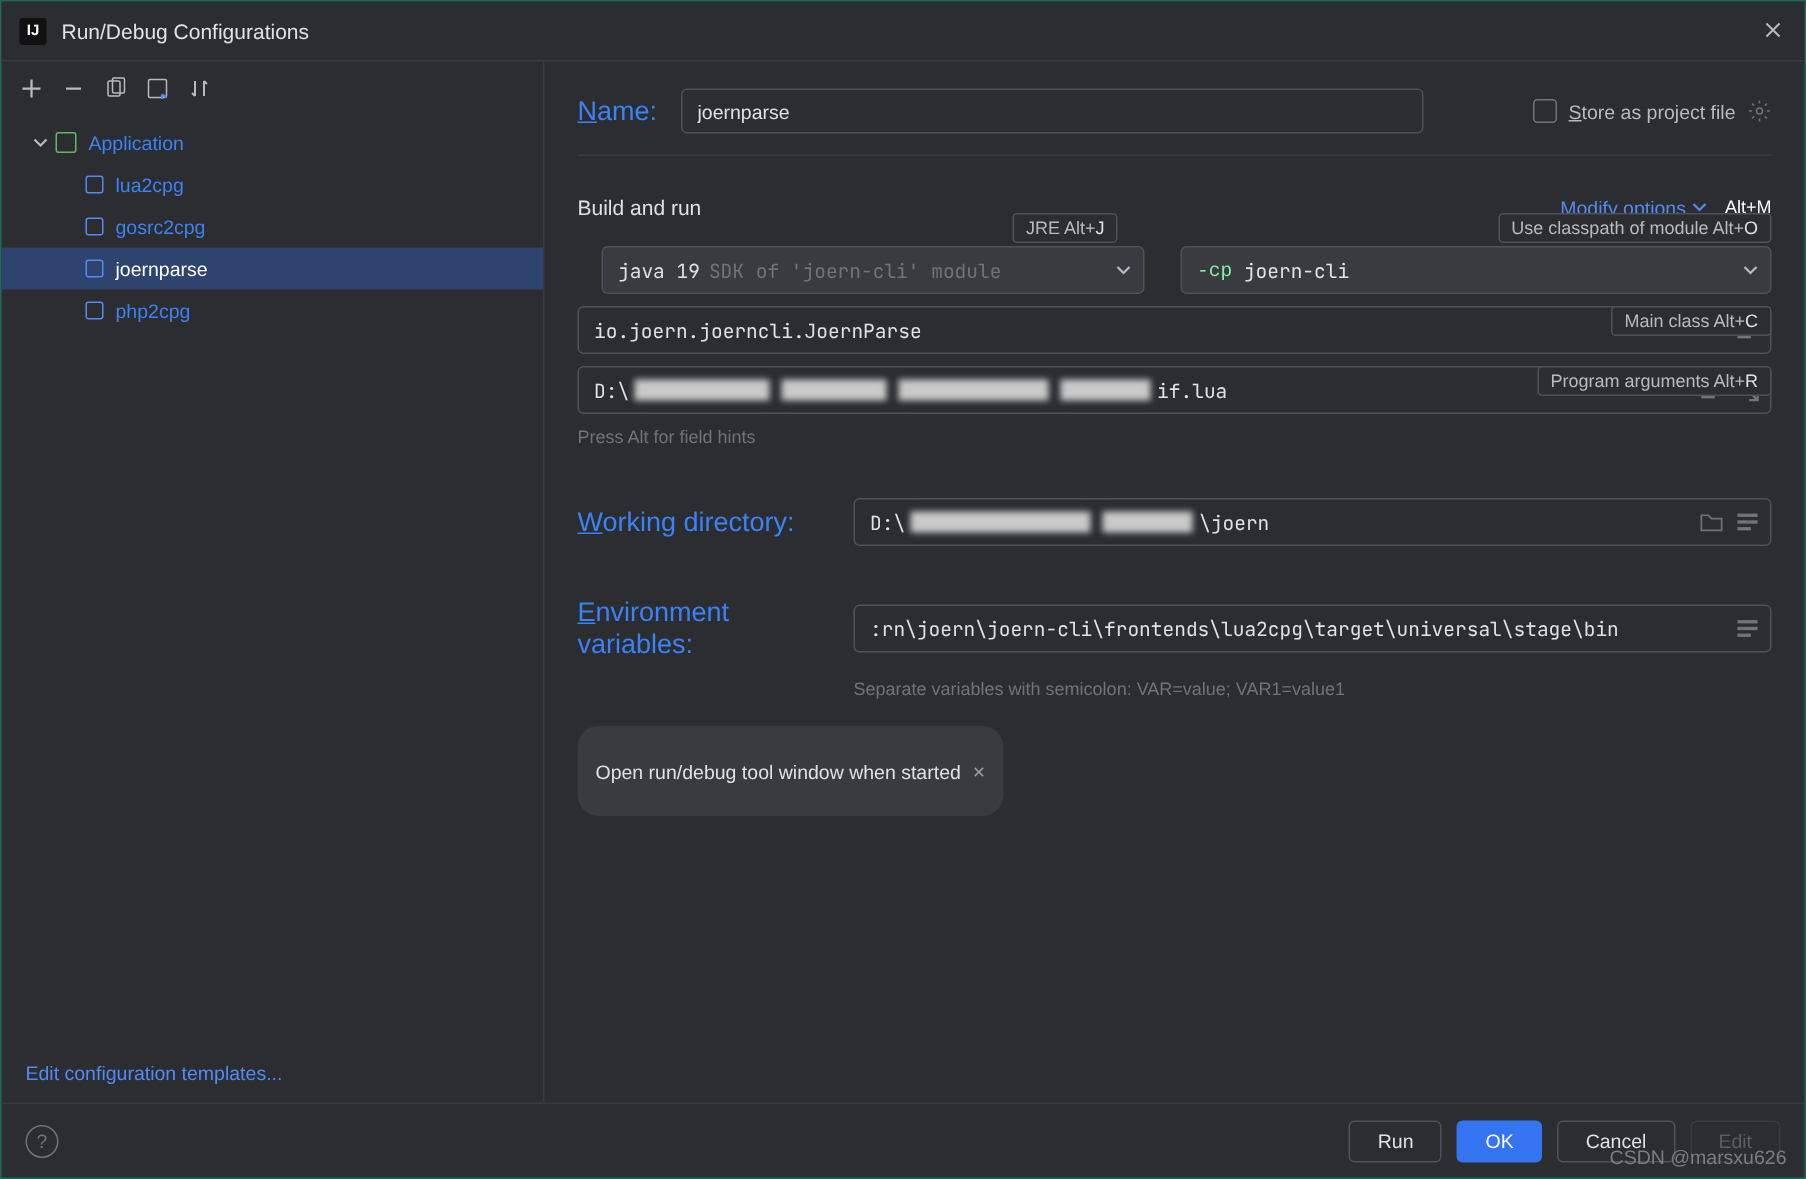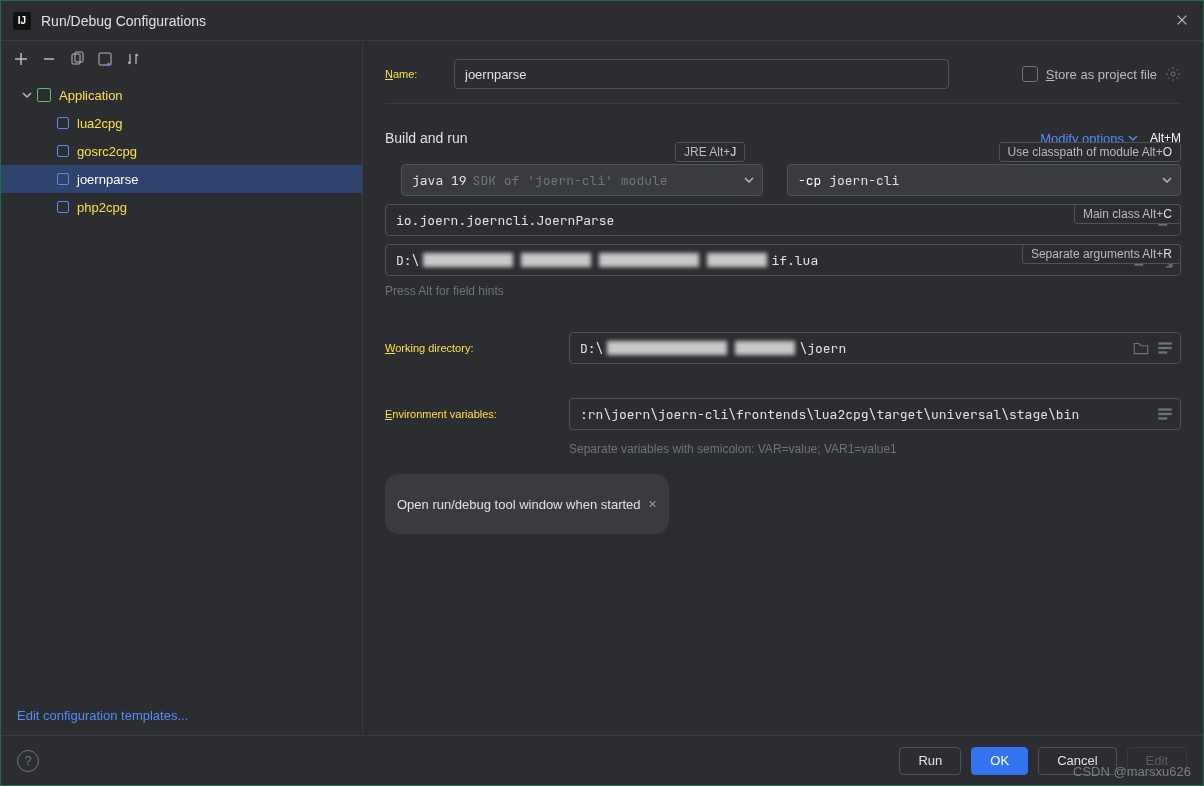--- a/index.html
+++ b/index.html
@@ -71,39 +71,39 @@
 .app-box {
   width: 14px; height: 14px;
   border: 1.5px solid #5fb865;
   border-radius: 2px;
   margin-right: 8px;
 }
 .app-box.small {
   border-color: #548af7;
   width: 12px; height: 12px;
 }
-.tree-label { color: #fde047; font-size: 13px; }
+.tree-label { color: #3b82f6; font-size: 13px; }
 .tree-node.selected .tree-label { color: #fff; }
 .sidebar-footer {
   padding: 12px 16px;
 }
 .link { color: #548af7; cursor: pointer; font-size: 13px; }
 .content {
   flex: 1;
   padding: 18px 22px;
   overflow: auto;
   position: relative;
 }
 .row {
   display: flex;
   align-items: center;
   margin-bottom: 14px;
   gap: 14px;
 }
-.label { color: #fde047; font-size: 11px; min-width: 55px; }
+.label { color: #3b82f6; font-size: 18px; min-width: 55px; }
 .mnemonic { text-decoration: underline; }
 .input {
   background: #2b2d30;
   border: 1px solid #4e5157;
   border-radius: 4px;
   height: 30px;
   padding: 0 10px;
   color: #dfe1e5;
   font-size: 13px;
   outline: none;
@@ -360,40 +360,40 @@
       <div class="hint-tag" style="top:-22px; right:0;"><span>Use classpath of module Alt+</span><span class="hk">O</span></div>
       <div class="build-row">
         <div class="select jre-select">
           <span>java 19</span>
             <span class="dim">SDK of 'joern-cli' module</span>
           <svg class="select-arrow" viewBox="0 0 10 10">
               <path d="M1 3l4 4 4-4" stroke="#bababa" stroke-width="1.5" fill="none"></path>
             </svg>
         </div>
         <div class="select cp-select">
-          <span style="color:#ffffff;">-cp</span>&nbsp;<span>joern-cli</span>
+          <span style="color:#86efac;font-family:Liberation Mono, monospace;">-cp</span>&nbsp;<span>joern-cli</span>
           <svg class="select-arrow" viewBox="0 0 10 10">
               <path d="M1 3l4 4 4-4" stroke="#bababa" stroke-width="1.5" fill="none"></path>
             </svg>
         </div>
       </div>
 
       <div class="hint-tag" style="top:40px; right:0;"><span>Main class Alt+</span><span class="hk">C</span></div>
       <div class="full-input" style="margin-top:8px;">
         <span>io.joern.joerncli.JoernParse</span>
         <div class="trailing-icons">
           <svg class="mini-icon" viewBox="0 0 16 16">
               <rect x="2" y="3" width="12" height="2" fill="currentColor"></rect>
               <rect x="2" y="7" width="12" height="2" fill="currentColor"></rect>
               <rect x="2" y="11" width="8" height="2" fill="currentColor"></rect>
             </svg>
         </div>
       </div>
 
-      <div class="hint-tag" style="top:80px; right:0;"><span>Separate arguments Alt+</span><span class="hk">R</span></div>
+      <div class="hint-tag" style="top:80px; right:0;"><span>Program arguments Alt+</span><span class="hk">R</span></div>
       <div class="full-input" style="margin-top:8px; padding-right:56px;">
         <span>D:\</span>
         <span class="redact" style="width:90px;"></span>
         <span class="redact" style="width:70px;"></span>
         <span class="redact" style="width:100px;"></span>
         <span class="redact" style="width:60px;"></span>
         <span>if.lua</span>
         <div class="trailing-icons">
           <svg class="mini-icon" viewBox="0 0 16 16">
               <rect x="2" y="3" width="12" height="2" fill="currentColor"></rect>

